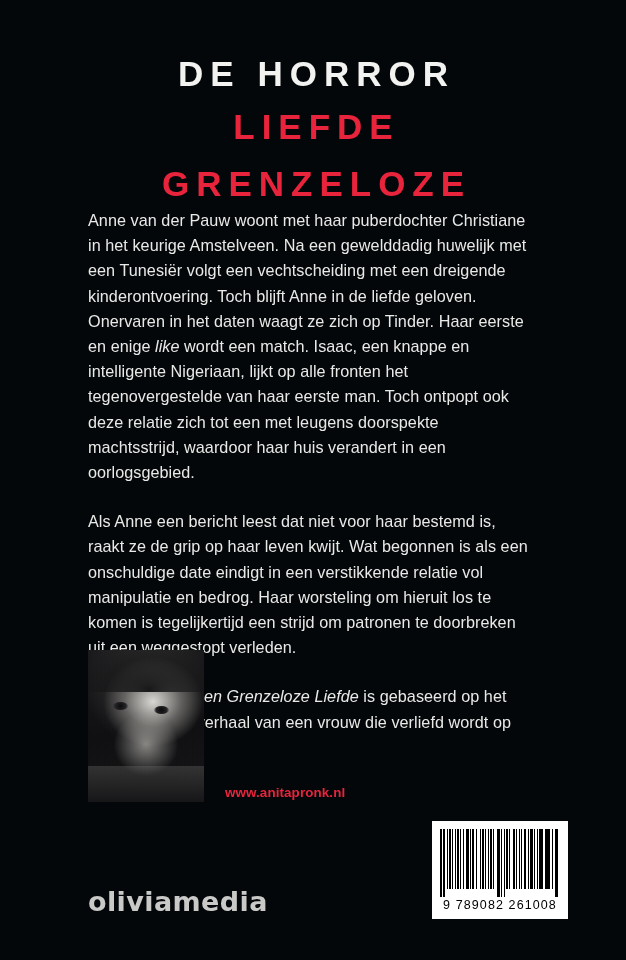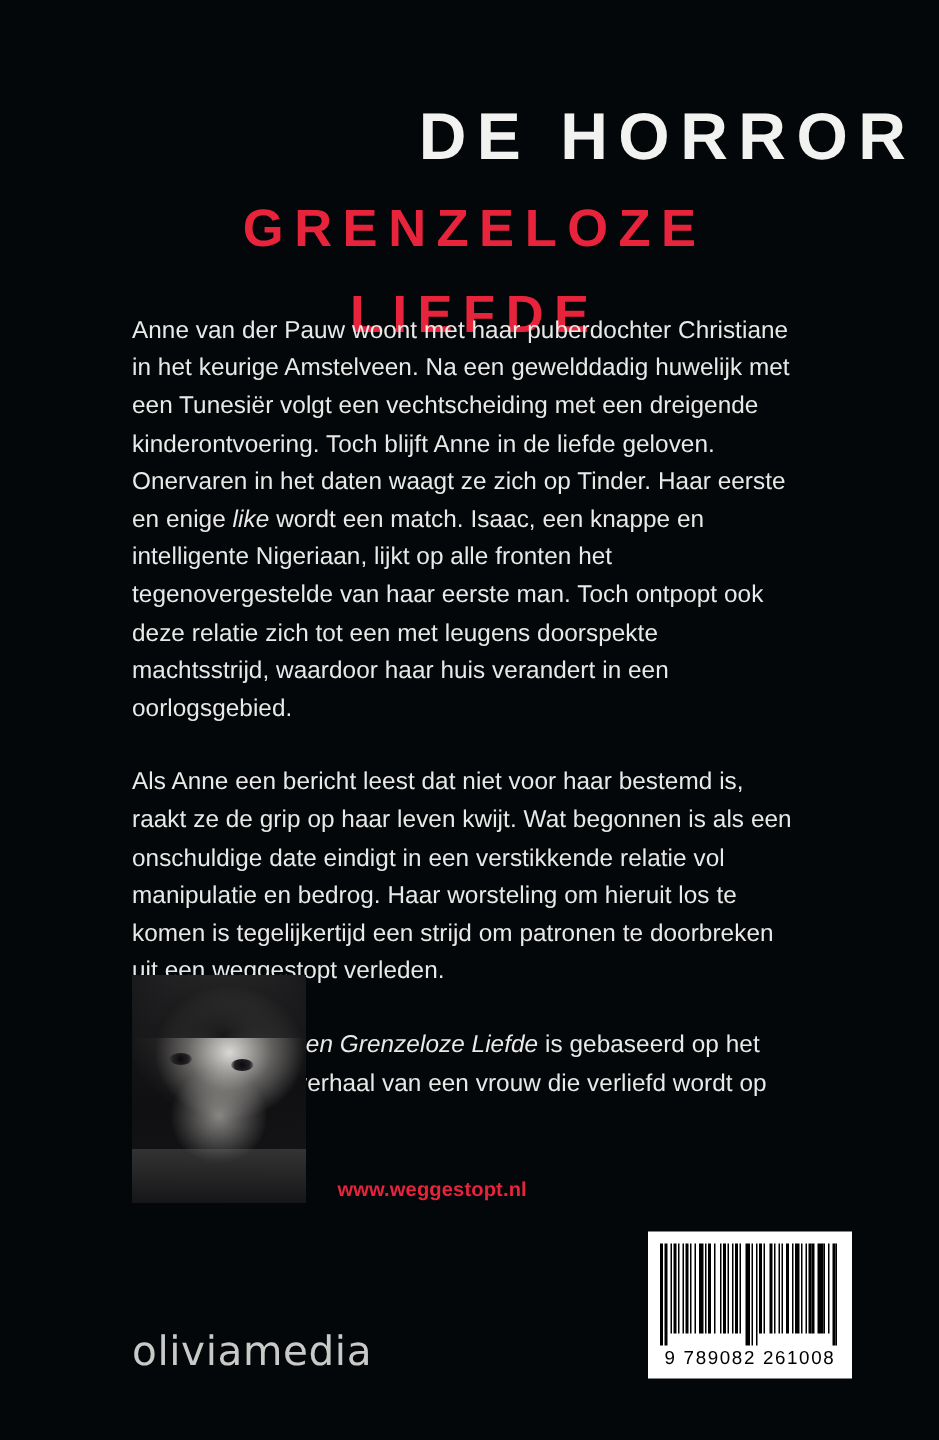--- a/index.html
+++ b/index.html
@@ -21,27 +21,26 @@
   
   .title-block {
     position: absolute;
     top: 52px;
     left: 0;
     width: 626px;
     text-align: center;
   }
   .title-main {
     color: #f2f2f0;
-    font-size: 44px;
+    font-size: 35px;
     font-weight: 700;
     letter-spacing: 7px;
     line-height: 1.12;
-    margin: 15px;
+    margin: 2px;
     text-indent: 7px;
-    text-align: right;
   }
   .title-sub {
     color: #efefed;
     font-size: 19px;
     font-weight: 700;
     letter-spacing: 5.5px;
     line-height: 1.1;
     margin: 11px 0 0 0;
     text-indent: 5px;
   }
@@ -137,21 +136,21 @@
     letter-spacing: 0.1px;
   }
 
   
   .publisher {
     position: absolute;
     left: 88px;
     top: 886px;
     color: #c9c9c7;
     font-size: 27px;
-    font-weight: 400;
+    font-weight: 700;
     letter-spacing: 0.4px;
     font-family: "DejaVu Sans", sans-serif;
   }
 
   
   .barcode-box {
     position: absolute;
     left: 432px;
     top: 821px;
     width: 136px;
@@ -184,38 +183,38 @@
     white-space: nowrap;
   }
 </style>
 </head>
 <body>
 
 <div class="cover">
 
   <div class="title-block">
     <div class="title-main">DE HORROR</div>
+    <div class="title-accent">LIEFDE</div>
     <div class="title-accent">GRENZELOZE</div>
-    <div class="title-accent">LIEFDE</div>
   </div>
 
   <div class="blurb">
     <p><span>Anne van der Pauw woont met haar puberdochter Christiane in het keurige Amstelveen. Na een gewelddadig huwelijk met een Tunesiër volgt een vechtscheiding met een dreigende kinderontvoering. Toch blijft Anne in de liefde geloven. Onervaren in het daten waagt ze zich op Tinder. Haar eerste en enige </span><i>like</i><span> wordt een match. Isaac, een knappe en intelligente Nigeriaan, lijkt op alle fronten het tegenovergestelde van haar eerste man. Toch ontpopt ook deze relatie zich tot een met leugens doorspekte machtsstrijd, waardoor haar huis verandert in een oorlogsgebied.</span></p>
     <p>Als Anne een bericht leest dat niet voor haar bestemd is, raakt ze de grip op haar leven kwijt. Wat begonnen is als een onschuldige date eindigt in een verstikkende relatie vol manipulatie en bedrog. Haar worsteling om hieruit los te komen is tegelijkertijd een strijd om patronen te doorbreken uit een weggestopt verleden.</p>
     <p><i>De Horror van een Grenzeloze Liefde</i><span> is gebaseerd op het waargebeurde verhaal van een vrouw die verliefd wordt op een narcist.</span></p>
   </div>
 
   <div class="author-photo">
     <div class="hair"></div>
     <div class="eye-l"></div>
     <div class="eye-r"></div>
     <div class="shoulder"></div>
   </div>
 
-  <div class="author-url">www.weggestopt.nl</div>
+  <div class="author-url">www.anitapronk.nl</div>
 
   <div class="publisher">oliviamedia</div>
 
   <div class="barcode-box">
     <div class="barcode-bars">
         <span style="width:1.9889502762430937px;height:68px"></span>
         <span style="width:1.3259668508287292px;background:transparent"></span>
         <span style="width:1.3259668508287292px;height:68px"></span>
         <span style="width:1.9889502762430937px;background:transparent"></span>
         <span style="width:0.6629834254143646px;height:60px"></span>

